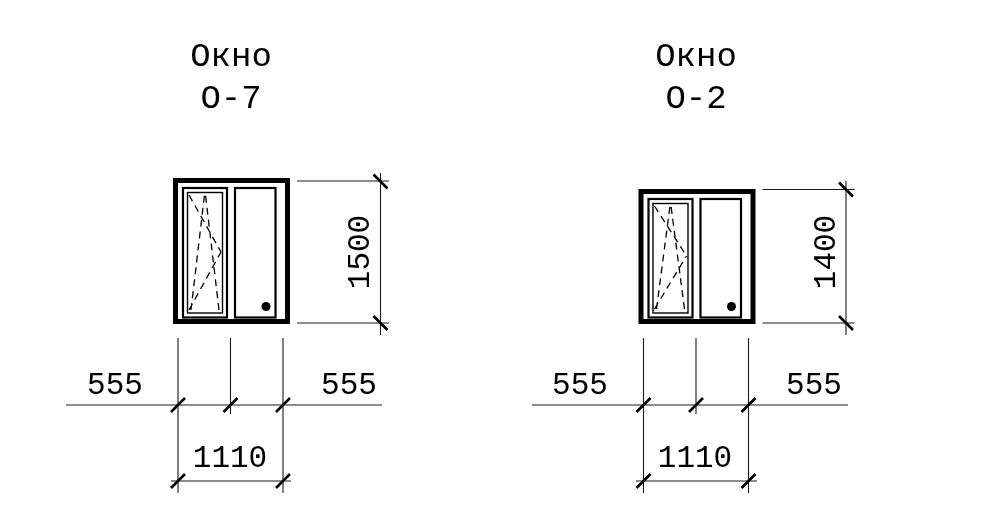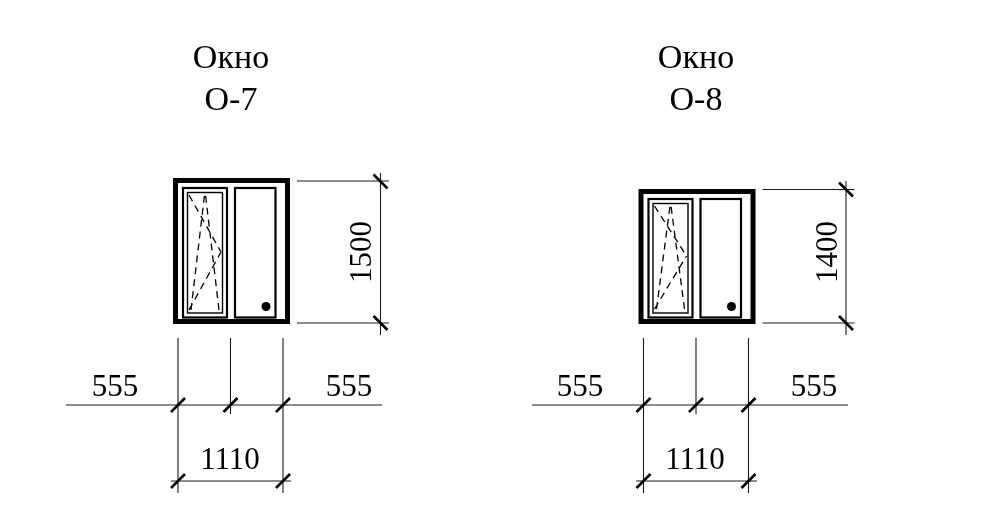--- a/index.html
+++ b/index.html
@@ -6,21 +6,21 @@
     margin: 0;
     padding: 0;
     background: #ffffff;
   }
   .canvas {
     position: relative;
     width: 1000px;
     height: 532px;
     background: #ffffff;
     overflow: hidden;
-    font-family: Liberation Serif, serif;
+    font-family: Liberation Mono, monospace;
     color: #000000;
   }
   .linework {
     position: absolute;
     left: 0;
     top: 0;
   }
   .fig-title {
     position: absolute;
     width: 220px;
@@ -114,21 +114,21 @@
     </g>
   </svg>
 
   <div class="fig-title o1">
     <div>Окно</div>
     <div>О-7</div>
   </div>
 
   <div class="fig-title o2">
     <div>Окно</div>
-    <div>О-8</div>
+    <div>О-2</div>
   </div>
 
   <div class="dim-label rot lbl-o1-h">1500</div>
   <div class="dim-label lbl-o1-left">555</div>
   <div class="dim-label lbl-o1-right">555</div>
   <div class="dim-label lbl-o1-total">1110</div>
 
   <div class="dim-label rot lbl-o2-h">1400</div>
   <div class="dim-label lbl-o2-left">555</div>
   <div class="dim-label lbl-o2-right">555</div>

